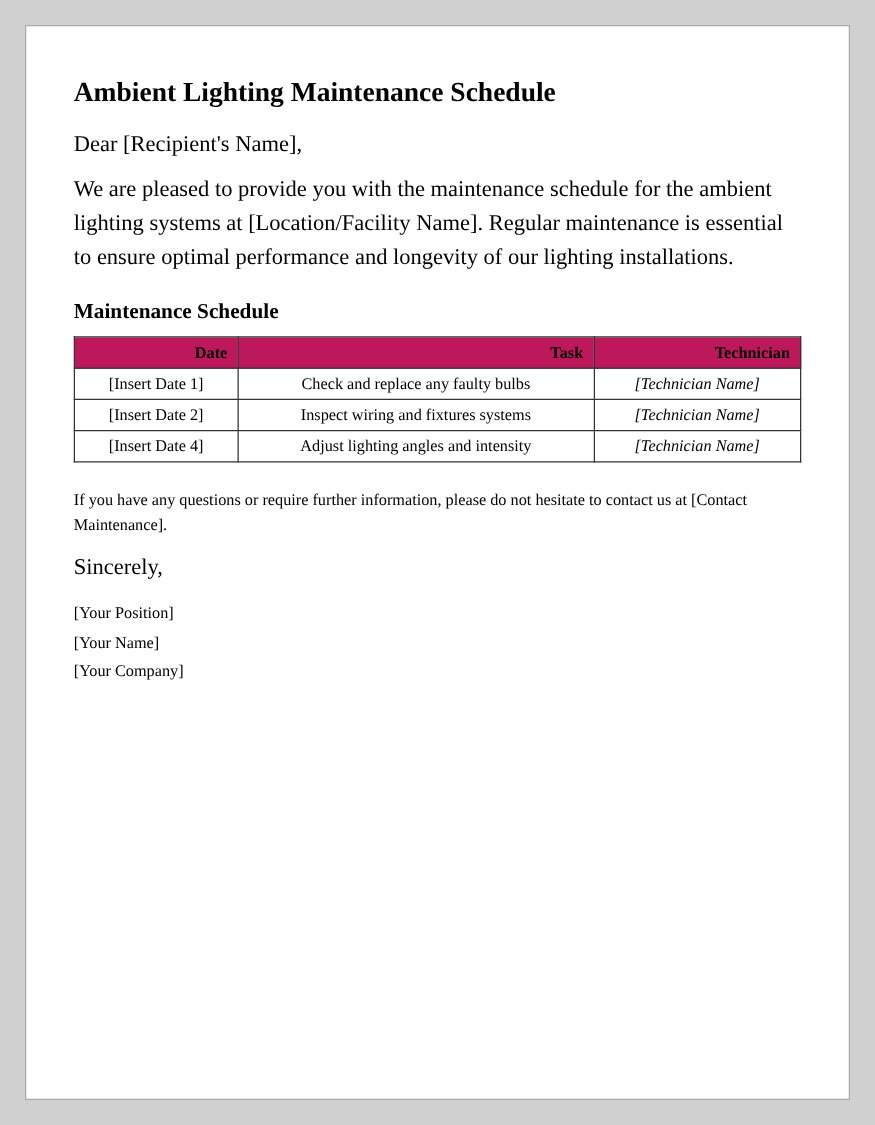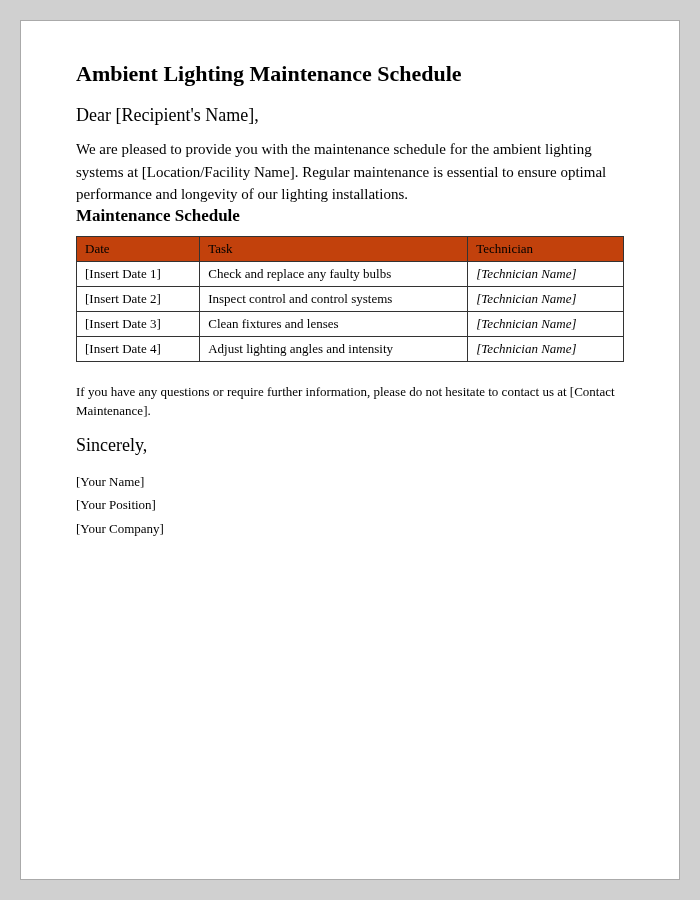--- a/index.html
+++ b/index.html
@@ -16,69 +16,70 @@
       min-height: 900px;
       padding: 20px;
       font-family: 'Times New Roman', Times, serif;
     }
 
     .page {
       background: #ffffff;
       width: 660px;
       min-height: 860px;
       border: 1px solid #aaa;
-      padding: 40px 55px;
+      padding: 40px 38px;
     }
 
     .doc-title {
       font-size: 22px;
       font-weight: bold;
       margin-bottom: 18px;
       line-height: 1.2;
     }
 
     .meta-line {
       font-size: 13px;
       margin-bottom: 10px;
     }
 
     .salutation {
       font-size: 18px;
       margin-bottom: 12px;
     }
 
     .intro-text {
-      font-size: 15px;
+      font-size: 18px;
       line-height: 1.5;
+      margin-bottom: 20px;
     }
 
     .section-title {
       font-size: 17px;
       font-weight: bold;
       margin-bottom: 10px;
     }
 
     .schedule-table {
       border-collapse: collapse;
       width: 100%;
       margin-bottom: 20px;
       font-size: 13px;
     }
 
     .schedule-table th,
     .schedule-table td {
       border: 1px solid #333;
       padding: 4px 8px;
-      text-align: left;
+      text-align: center;
     }
 
     .schedule-table th {
-      font-weight: normal;
-      text-align: left;
-      background: #c2410c;
+      font-weight: bold;
+      text-align: right;
+      background: #be185d;
     }
 
     .schedule-table td.date-col {
       white-space: nowrap;
     }
 
     .schedule-table td.tech-col {
       white-space: nowrap;
       font-style: italic;
     }
@@ -127,40 +128,35 @@
       </tr>
     </thead>
     <tbody id="table-body">
     <tr>
           <td class="date-col">[Insert Date 1]</td>
           <td>Check and replace any faulty bulbs</td>
           <td class="tech-col">[Technician Name]</td>
         </tr>
         <tr>
           <td class="date-col">[Insert Date 2]</td>
-          <td>Inspect control and control systems</td>
-          <td class="tech-col">[Technician Name]</td>
-        </tr>
-        <tr>
-          <td class="date-col">[Insert Date 3]</td>
-          <td>Clean fixtures and lenses</td>
+          <td>Inspect wiring and fixtures systems</td>
           <td class="tech-col">[Technician Name]</td>
         </tr>
         <tr>
           <td class="date-col">[Insert Date 4]</td>
           <td>Adjust lighting angles and intensity</td>
           <td class="tech-col">[Technician Name]</td>
         </tr>
       </tbody>
   </table>
 
   <p class="follow-up-text">If you have any questions or require further information, please do not hesitate to contact us at [Contact Maintenance].</p>
 
 
   <p class="sincerely">Sincerely,</p>
 
   <div class="signature-block">
+    <div>[Your Position]</div>
     <div>[Your Name]</div>
-    <div>[Your Position]</div>
     <div>[Your Company]</div>
   </div>
 
 </div>
 
 </body></html>

